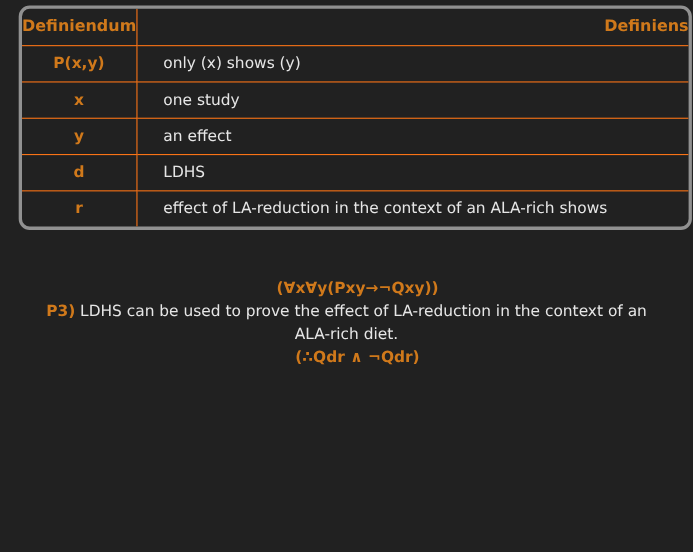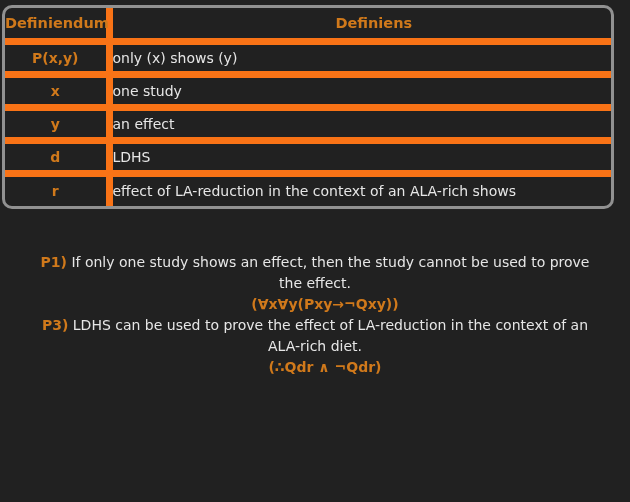--- a/index.html
+++ b/index.html
@@ -7,51 +7,51 @@
   body {
     width: 630px; height: 502px;
     background: #212121;
     font-family: "DejaVu Sans", sans-serif;
     position: relative;
     overflow: hidden;
   }
 
   
   .table-wrap {
-    position: absolute; left: 2px; top: 5px;
+    position: absolute; left: 17px; top: 5px;
     width: 612px;
     border: 3px solid #919191;
     border-radius: 10px;
     overflow: hidden;
     background: #212121;
   }
   table { border-collapse: collapse; width: 100%; table-layout: fixed; }
   th, td {
-    border: 7px solid #f97316;
+    border: 1px solid #f97316;
     height: 33px;
     font-size: 14px;
     padding: 0;
     vertical-align: middle;
   }
   table tr > *:first-child { border-left: none; width: 104px; }
   table tr > *:last-child  { border-right: none; }
   thead tr > * { border-top: none; }
   tbody tr:last-child > * { border-bottom: none; }
 
   th { color: #d0791b; font-size: 14.5px; }
   th.col-term { text-align: center; }
-  th.col-def  { text-align: center; padding-left: 24px; }
+  th.col-def  { text-align: right; padding-left: 24px; }
   td.term {
     text-align: center;
     color: #d0791b;
     font-weight: bold;
   }
   td.def {
     text-align: left;
-    padding-left: 0;
+    padding-left: 24px;
     color: #e6e6e6;
     font-weight: normal;
   }
 
   
   .argument {
     position: absolute; top: 252px; left: 0;
     width: 630px;
     text-align: center;
     color: #e6e6e6;
@@ -96,21 +96,20 @@
         <td class="term">r</td>
         <td class="def">effect of LA-reduction in the context of an ALA-rich shows</td>
       </tr>
     </tbody>
   </table>
 </div>
 
 <div class="argument">
 
   <div class="arg-block">
-    <p class="arg-text"><span class="arg-label">P1)</span> <span>If only one study shows an effect, then the study cannot be used to prove the effect.</span></p>
     <p class="arg-formula">(∀x∀y(Pxy→¬Qxy))</p>
   </div>
 
 
   <div class="arg-block">
     <p class="arg-text"><span class="arg-label">P3)</span> <span>LDHS can be used to prove the effect of LA-reduction in the context of an ALA-rich diet.</span></p>
   </div>
 
   <div class="arg-block conclusion">
     <p class="arg-formula">(∴Qdr ∧ ¬Qdr)</p>

